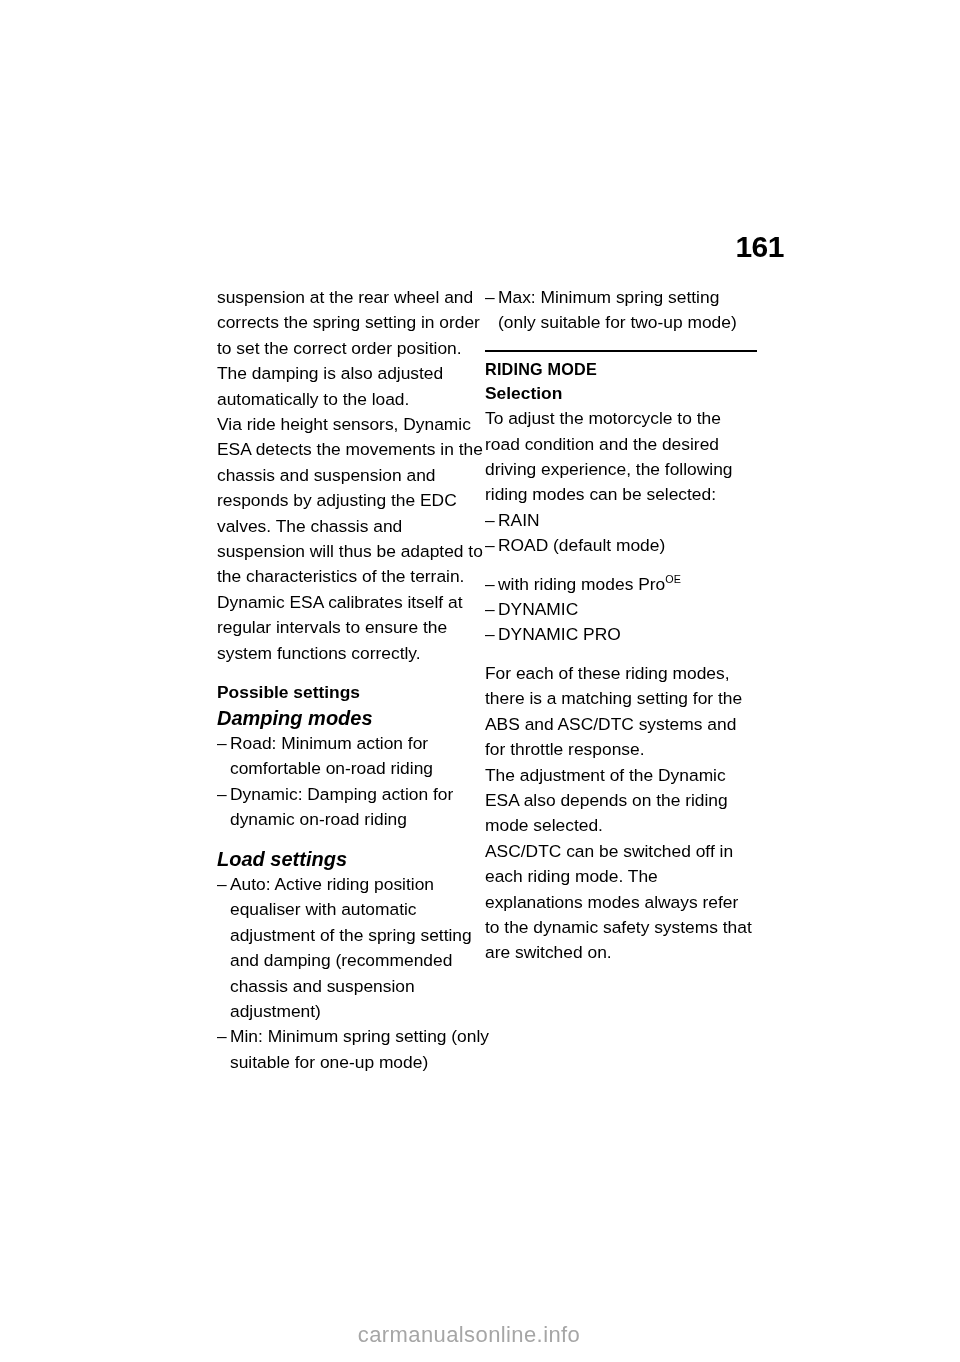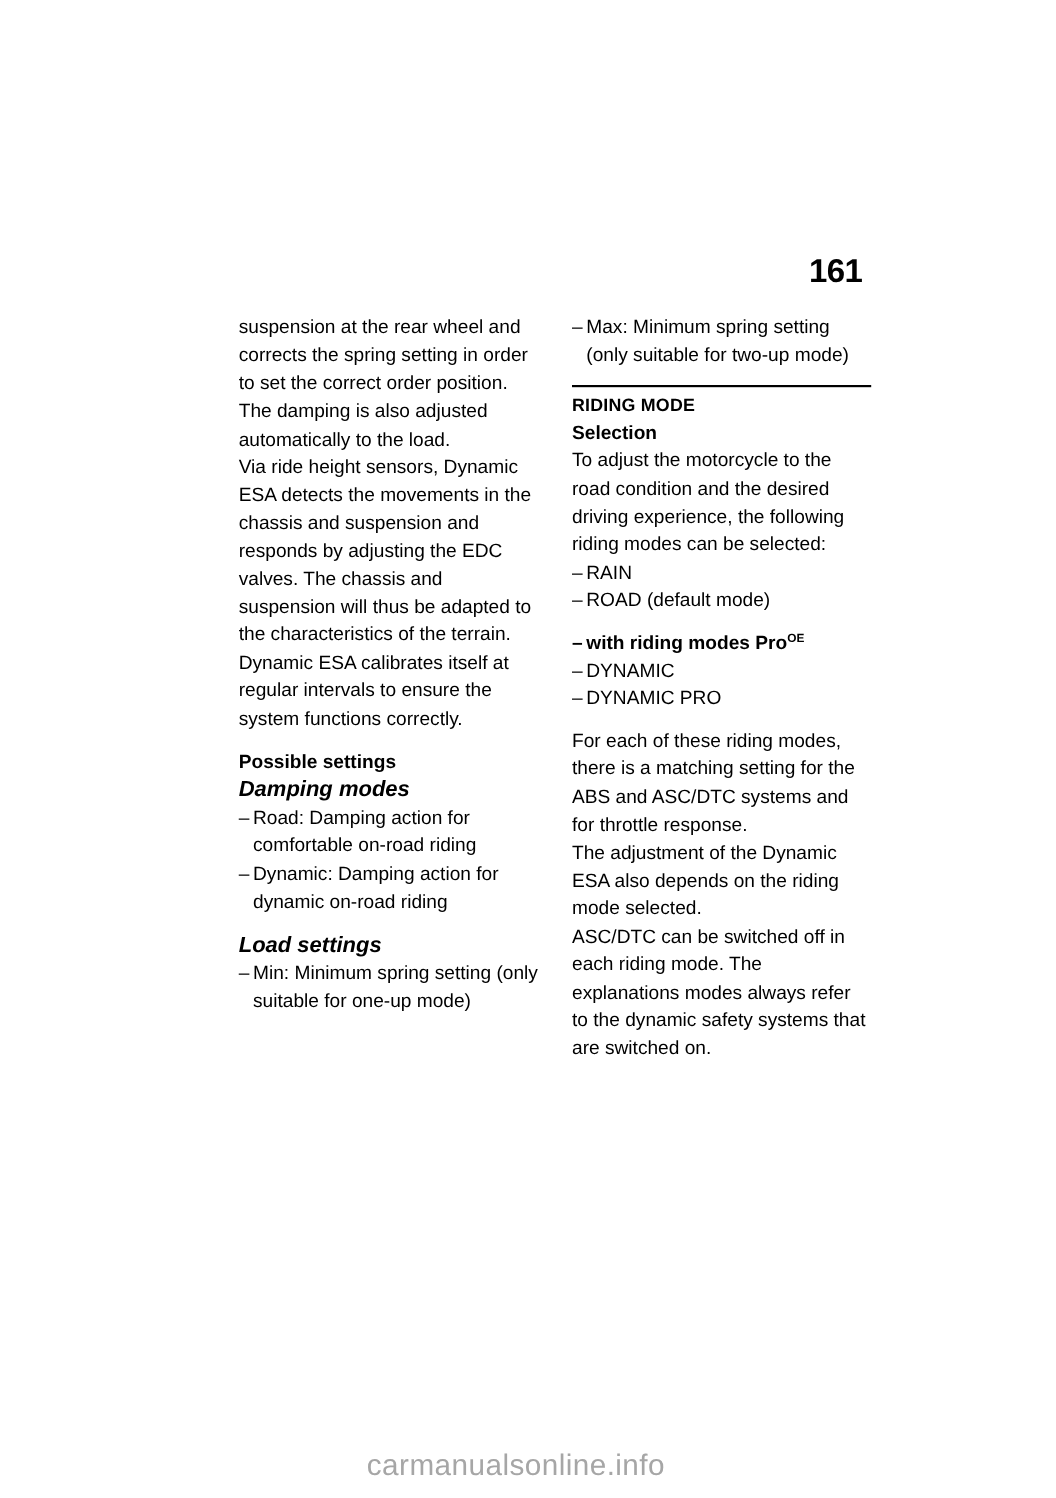--- a/index.html
+++ b/index.html
@@ -35,21 +35,21 @@
   }
 
   
   .col {
     position: absolute;
     top: 285px;
     font-size: 17.4px;
     line-height: 25.4px;
   }
   .col-left  { left: 217px; width: 272px; }
-  .col-right { left: 520px; width: 272px; }
+  .col-right { left: 485px; width: 272px; }
 
   
   .para {
     margin: 0;
     text-align: left;
   }
   .para + .para { margin-top: 0; }
 
   .gap-para { margin-top: 13px; }
 
@@ -94,37 +94,37 @@
     padding-left: 13px;
     margin: 0;
   }
   ul.dashlist > li::before {
     content: "\2013";
     position: absolute;
     left: 0;
     top: 0;
   }
 
-  .list-gap { margin-top: 13px !important; font-weight: bold; }
+  .list-gap { margin-top: 13px !important; }
 
   sup.oe {
     font-size: 0.62em;
     vertical-align: super;
     line-height: 0;
     letter-spacing: 0.2px;
   }
 
   
   .watermark {
     position: absolute;
     left: 0;
     right: 0;
     bottom: 14px;
     text-align: center;
-    font-size: 27px;
+    font-size: 22px;
     color: #a6a6a6;
     font-family: "Liberation Sans", sans-serif;
     letter-spacing: 0.4px;
     padding-right: 22px;
   }
 </style>
 </head>
 <body>
 
 <div class="page">
@@ -135,27 +135,28 @@
 
     <p class="para">suspension at the rear wheel and corrects the spring setting in order to set the correct order position. The damping is also adjusted automatically to the load.</p>
 
     <p class="para">Via ride height sensors, Dynamic ESA detects the movements in the chassis and suspension and responds by adjusting the EDC valves. The chassis and suspension will thus be adapted to the characteristics of the terrain. Dynamic ESA calibrates itself at regular intervals to ensure the system functions correctly.</p>
 
     <h3 class="h-bold h-spaced">Possible settings</h3>
 
     <h4 class="h-sub">Damping modes</h4>
 
     <ul class="dashlist">
-      <li>Road: Damping action for comfortable on-road riding</li>
+      <li>Road: Minimum action for comfortable on-road riding</li>
       <li>Dynamic: Damping action for dynamic on-road riding</li>
     </ul>
 
     <h4 class="h-sub h-spaced">Load settings</h4>
 
     <ul class="dashlist">
+      <li>Auto: Active riding position equaliser with automatic adjustment of the spring setting and damping (recommended chassis and suspension adjustment)</li>
       <li>Min: Minimum spring setting (only suitable for one-up mode)</li>
     </ul>
 
   </div>
 
   <div class="col col-right">
 
     <ul class="dashlist">
       <li>Max: Minimum spring setting (only suitable for two-up mode)</li>
     </ul>

